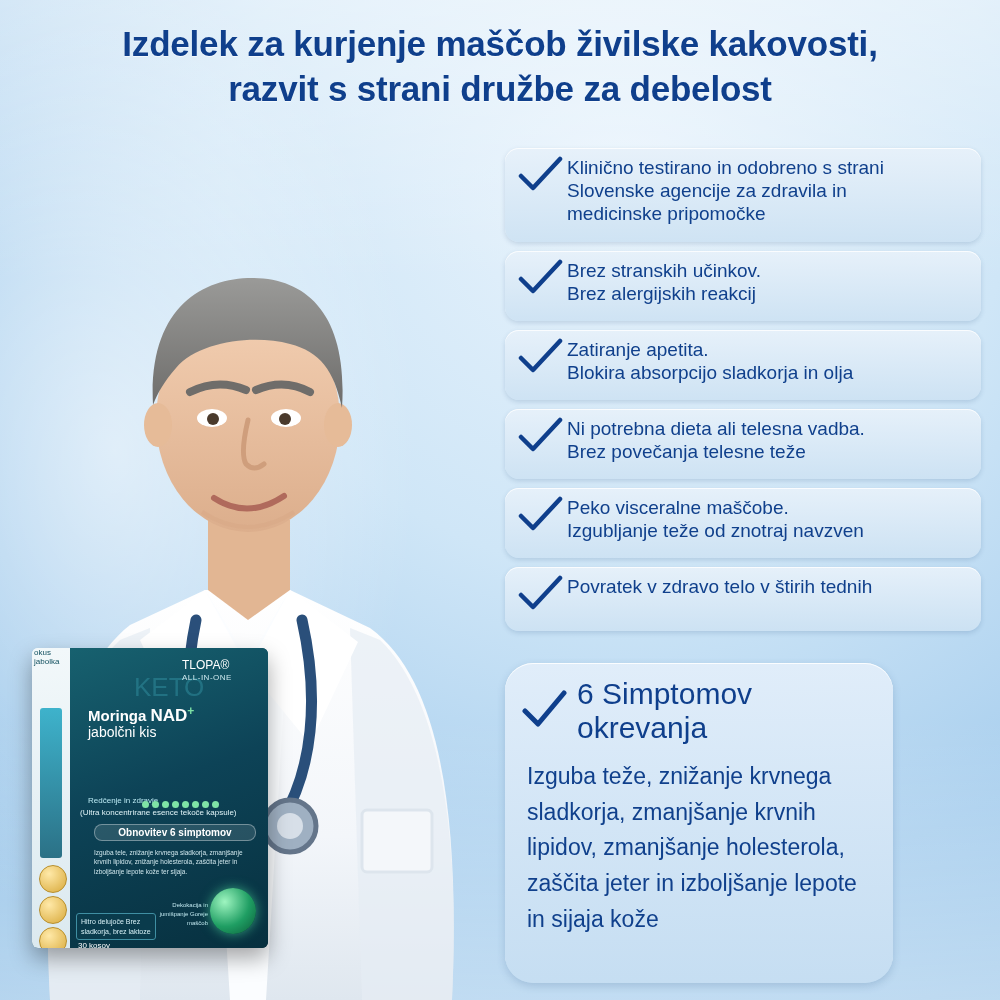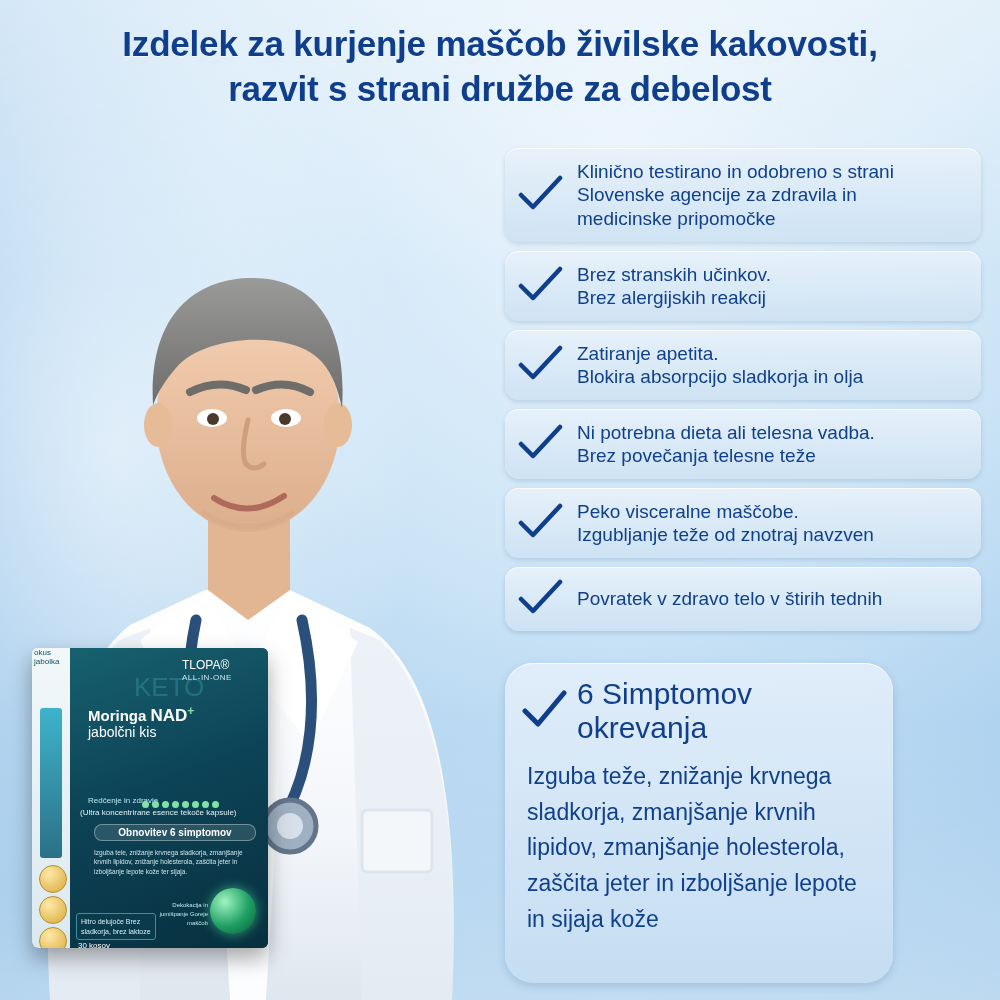--- a/index.html
+++ b/index.html
@@ -87,21 +87,21 @@
   .greenball{
     position:absolute;right:12px;bottom:14px;width:46px;height:46px;border-radius:50%;
     background:radial-gradient(circle at 32% 30%, #9ef5c0, #1f9e63 55%, #0a5b38 100%);
     box-shadow:0 0 12px rgba(80,230,160,.6);
   }
   .notes{position:absolute;right:60px;bottom:20px;width:62px;color:#bfe6ee;font-size:6px;line-height:1.5;text-align:right;}
 
   
   .features{position:absolute;left:505px;top:148px;width:476px;}
   .feature{
-    position:relative;display:flex;align-items:center;gap:14px;
+    position:relative;display:flex;gap:4px;
     margin-bottom:9px;min-height:54px;padding:8px 14px 8px 12px;
     border-radius:14px;
     background:linear-gradient(180deg, rgba(231,241,250,.95) 0%, rgba(205,226,243,.92) 100%);
     box-shadow:0 2px 5px rgba(40,80,130,.18), inset 0 1px 0 rgba(255,255,255,.8);
   }
   .feature .check{flex:0 0 46px;height:40px;}
   .feature .txt{
     color:#10408c;font-size:19px;line-height:1.22;font-weight:400;white-space:pre-line;
   }
   .f1{min-height:78px;}

